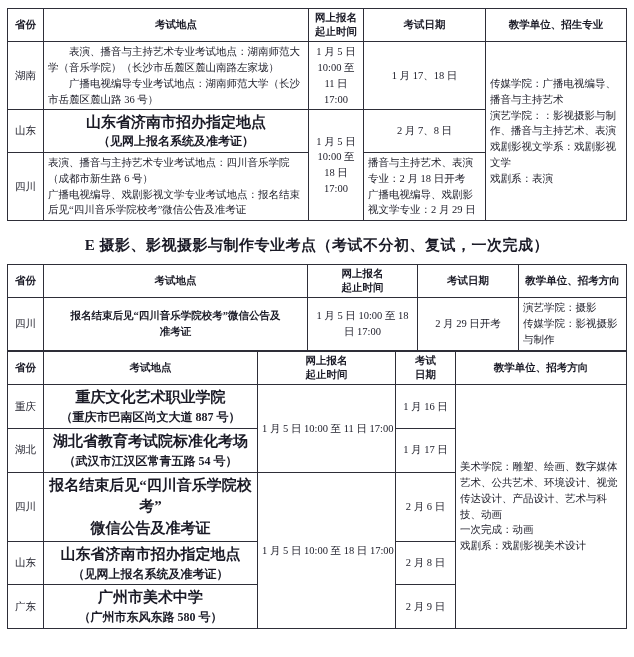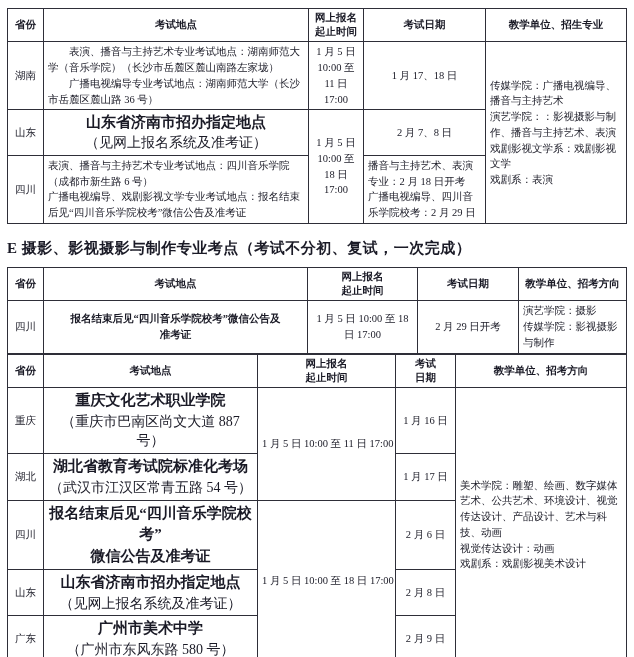--- a/index.html
+++ b/index.html
@@ -5,42 +5,42 @@
   html,body { margin:0; padding:0; background:#ffffff; }
   body {
     width:634px; height:657px; overflow:hidden;
     font-family:"Liberation Serif","DejaVu Serif",serif;
     color:#1a1a26;
   }
   .page { padding:8px 7px 6px 7px; }
 
   .sec-title { font-weight:bold; font-size:15px; line-height:1.4; letter-spacing:0.5px; }
   .title-d  { padding-left:56px; margin:2px 0 7px 0; }
-  .title-ctr{ margin:14px 0 8px 0; }
+  .title-ctr{ text-align:center; margin:14px 0 8px 0; }
 
   table.grid { border-collapse:collapse; table-layout:fixed; width:619px; }
   table.grid td, table.grid th {
     border:1.2px solid #2e2e38;
     padding:2px 4px;
     font-size:10.5px; line-height:1.5;
     vertical-align:middle;
     word-break:break-word; overflow-wrap:break-word;
   }
   th { font-size:11px; font-weight:bold; text-align:center; padding:3px 2px; }
   .ctr { text-align:center; }
   .left { text-align:left; }
   .blk { display:block; line-height:1.35; }
   p.para { margin:0; }
   p.indent { text-indent:2em; }
   b.lb { font-weight:normal; }
   .small-reg { font-size:10px; letter-spacing:0;margin-left:29px; }
   .unit-cell div { margin:0; }
   .prov-bold { font-weight:normal; }
   .loc-big { font-size:15px; font-weight:bold; line-height:1.4; }
-  .loc-sub { font-size:14px; font-weight:normal; line-height:1.4; }
+  .loc-sub { font-size:12px; font-weight:bold; line-height:1.4; }
   .mb2 { margin-bottom:1px; }
 </style>
 </head>
 <body>
 
 <div class="page">
 
 
   <table class="grid">
     <colgroup>
@@ -86,21 +86,21 @@
       <td class="ctr">2 月 7、8 日</td>
     </tr>
     <tr>
       <td class="ctr">四川</td>
       <td class="left">
         <p class="para"><b class="lb">表演、播音与主持艺术专业考试地点：</b><span>四川音乐学院（成都市新生路 6 号）</span></p>
         <p class="para"><b class="lb">广播电视编导、戏剧影视文学专业考试地点：</b><span>报名结束后见“四川音乐学院校考”微信公告及准考证</span></p>
       </td>
       <td class="left">
         <p class="para"><b class="lb">播音与主持艺术、表演专业：</b><span>2 月 18 日开考</span></p>
-        <p class="para"><b class="lb">广播电视编导、四川音乐学院校考：</b><span>2 月 29 日</span></p>
+        <p class="para"><b class="lb">广播电视编导、戏剧影视文学专业：</b><span>2 月 29 日</span></p>
       </td>
     </tr>
   </tbody>
     </table>
 
   <div class="sec-title title-ctr">E 摄影、影视摄影与制作专业考点（考试不分初、复试，一次完成）</div>
 
   <table class="grid">
     <colgroup>
         <col style="width:36px">
@@ -159,21 +159,21 @@
     <tr>
       <td class="ctr prov-bold">重庆</td>
       <td class="ctr">
         <div class="loc-big mb2">重庆文化艺术职业学院</div>
         <div class="loc-sub">（重庆市巴南区尚文大道 887 号）</div>
       </td>
       <td class="ctr small-reg" rowspan="2" style="white-space:nowrap;">1 月 5 日 10:00 至 11 日 17:00</td>
       <td class="ctr">1 月 16 日</td>
       <td class="left unit-cell" rowspan="5">
         <div><b class="lb">美术学院：</b><span>雕塑、绘画、数字媒体艺术、公共艺术、环境设计、视觉传达设计、产品设计、艺术与科技、动画</span></div>
-        <div><b class="lb">视觉传达设计：</b><span>动画</span></div>
+        <div><b class="lb">一次完成：</b><span>动画</span></div>
         <div><b class="lb">戏剧系：</b><span>戏剧影视美术设计</span></div>
       </td>
     </tr>
     <tr>
       <td class="ctr">湖北</td>
       <td class="ctr">
         <div class="loc-big mb2">湖北省教育考试院标准化考场</div>
         <div class="loc-sub">（武汉市江汉区常青五路 54 号）</div>
       </td>
       <td class="ctr">1 月 17 日</td>

